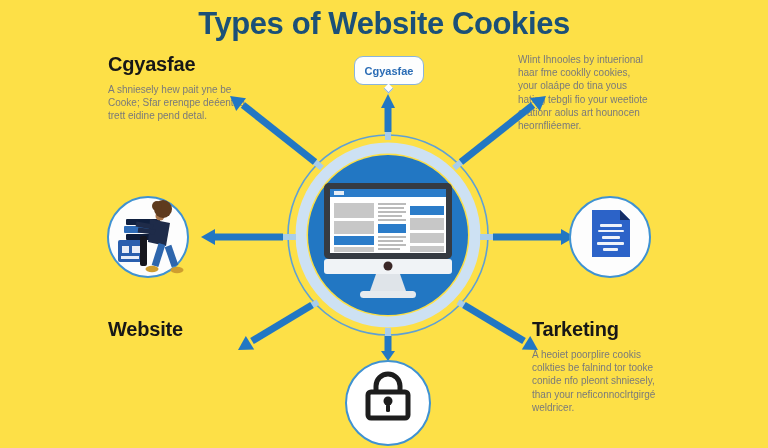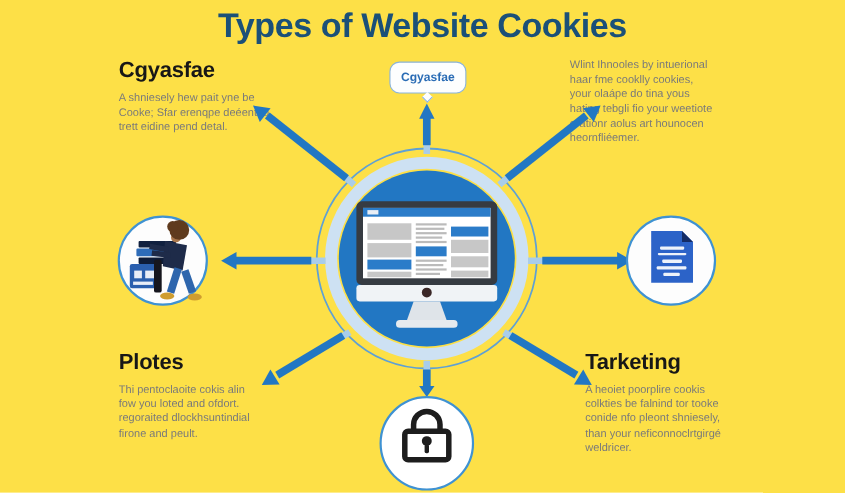--- a/index.html
+++ b/index.html
@@ -48,25 +48,21 @@
   <div class="sec sec-performance">
     <p>Wlint Ihnooles by intuerional
 haar fme cooklly cookies,
 your olaápe do tina yous
 hating tebgli fio your weetiote
 erationr aolus art hounocen
 heornfliéemer.</p>
   </div>
 
   <div class="sec sec-preferences">
-    <h2>Plotes</h2>
-    <p>Thi pentoclaoite cokis alin
-fow you loted and ofdort.
-regoraited dlockhsuntindial
-firone and peult.</p>
+    <h2>Website</h2>
   </div>
 
   <div class="sec sec-targeting">
     <h2>Tarketing</h2>
     <p>A heoiet poorplire cookis
 colkties be falnind tor tooke
 conide nfo pleont shniesely,
 than your neficonnoclrtgirgé
 weldricer.</p>
   </div>

